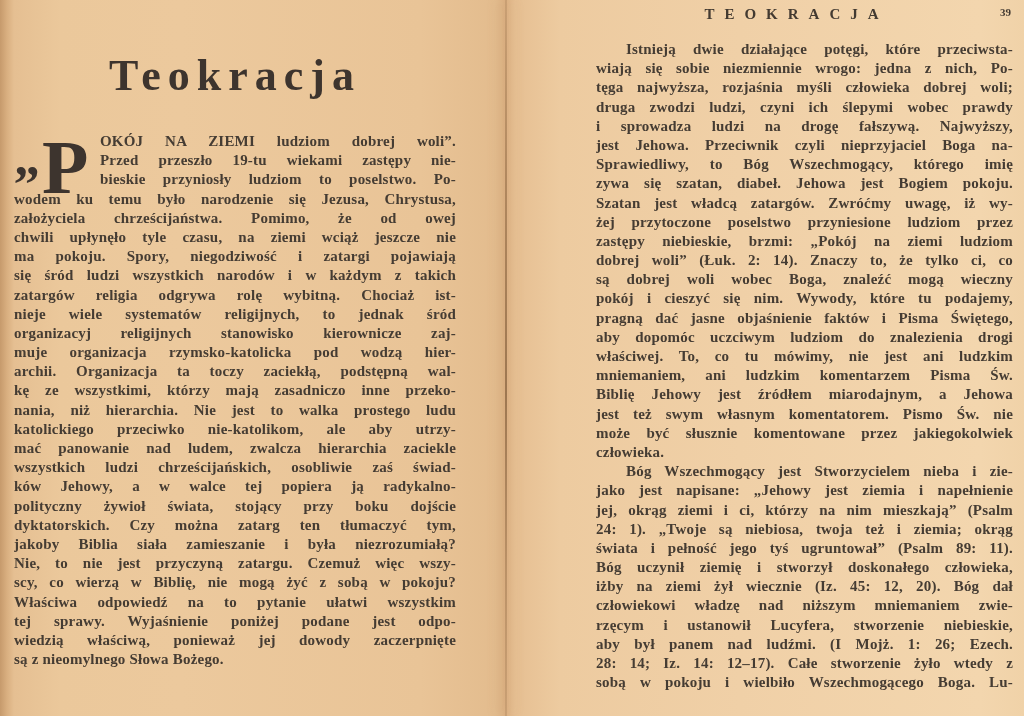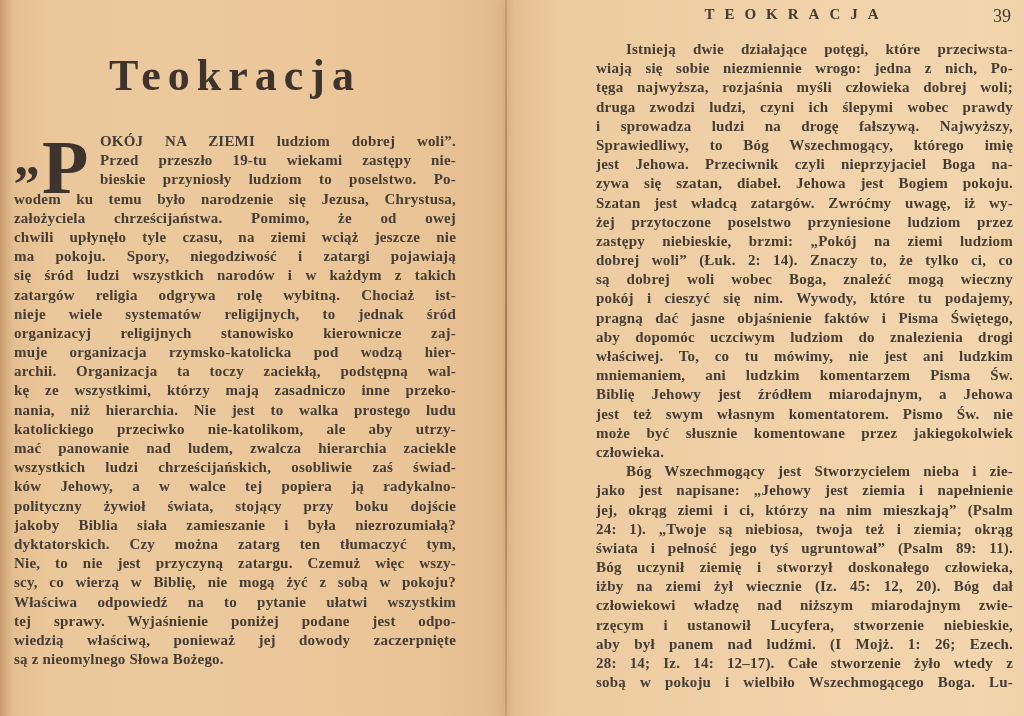--- a/index.html
+++ b/index.html
@@ -27,21 +27,21 @@
 
   .title{
     position:absolute;top:52px;left:0;right:0;margin:0;
     text-align:center;font-size:44px;line-height:1.1;
     letter-spacing:7px;font-weight:700;color:#3d342e;
   }
 
   .para-first{position:absolute;top:132px;left:0;right:0;}
   .rheader{position:absolute;top:6px;left:0;right:0;height:22px;}
   .rtitle{display:block;text-align:center;font-size:15px;letter-spacing:10px;font-weight:700;color:#433a31;}
-  .pnum{position:absolute;right:2px;top:0;font-size:18px;font-weight:400;color:#433a31;}
+  .pnum{position:absolute;right:2px;top:0;font-size:11px;font-weight:700;color:#433a31;}
   .rbody{position:absolute;top:40px;left:16px;right:0;}
 
   .tline{
     height:19.2px;line-height:19.2px;font-size:15px;
     letter-spacing:0.2px;overflow:hidden;
     text-align:justify;text-align-last:justify;
   }
   .flush-last .tline:last-child{text-align-last:left;}
   .para-indent .tline:first-child{text-indent:30px;}
 
@@ -85,22 +85,22 @@
         <div class="tline">organizacyj religijnych stanowisko kierownicze zaj-</div>
         <div class="tline">muje organizacja rzymsko-katolicka pod wodzą hier-</div>
         <div class="tline">archii. Organizacja ta toczy zaciekłą, podstępną wal-</div>
         <div class="tline">kę ze wszystkimi, którzy mają zasadniczo inne przeko-</div>
         <div class="tline">nania, niż hierarchia. Nie jest to walka prostego ludu</div>
         <div class="tline">katolickiego przeciwko nie-katolikom, ale aby utrzy-</div>
         <div class="tline">mać panowanie nad ludem, zwalcza hierarchia zaciekle</div>
         <div class="tline">wszystkich ludzi chrześcijańskich, osobliwie zaś świad-</div>
         <div class="tline">ków Jehowy, a w walce tej popiera ją radykalno-</div>
         <div class="tline">polityczny żywioł świata, stojący przy boku dojście</div>
+        <div class="tline">dyktatorskich. Czy można zatarg ten tłumaczyć tym,</div>
         <div class="tline">jakoby Biblia siała zamieszanie i była niezrozumiałą?</div>
-        <div class="tline">dyktatorskich. Czy można zatarg ten tłumaczyć tym,</div>
         <div class="tline">Nie, to nie jest przyczyną zatargu. Czemuż więc wszy-</div>
         <div class="tline">scy, co wierzą w Biblię, nie mogą żyć z sobą w pokoju?</div>
         <div class="tline">Właściwa odpowiedź na to pytanie ułatwi wszystkim</div>
         <div class="tline">tej sprawy. Wyjaśnienie poniżej podane jest odpo-</div>
         <div class="tline">wiedzią właściwą, ponieważ jej dowody zaczerpnięte</div>
         <div class="tline">są z nieomylnego Słowa Bożego.</div>
       </div>
   </div>
 </div>
 
@@ -109,22 +109,22 @@
     <span class="rtitle">TEOKRACJA</span>
     <span class="pnum">39</span>
   </div>
   <div class="rbody">
     <div class="lines para-indent flush-last">
         <div class="tline">Istnieją dwie działające potęgi, które przeciwsta-</div>
         <div class="tline">wiają się sobie niezmiennie wrogo: jedna z nich, Po-</div>
         <div class="tline">tęga najwyższa, rozjaśnia myśli człowieka dobrej woli;</div>
         <div class="tline">druga zwodzi ludzi, czyni ich ślepymi wobec prawdy</div>
         <div class="tline">i sprowadza ludzi na drogę fałszywą. Najwyższy,</div>
+        <div class="tline">jest Jehowa. Przeciwnik czyli nieprzyjaciel Boga na-</div>
         <div class="tline">Sprawiedliwy, to Bóg Wszechmogący, którego imię</div>
-        <div class="tline">jest Jehowa. Przeciwnik czyli nieprzyjaciel Boga na-</div>
         <div class="tline">zywa się szatan, diabeł. Jehowa jest Bogiem pokoju.</div>
         <div class="tline">Szatan jest władcą zatargów. Zwróćmy uwagę, iż wy-</div>
         <div class="tline">żej przytoczone poselstwo przyniesione ludziom przez</div>
         <div class="tline">zastępy niebieskie, brzmi: „Pokój na ziemi ludziom</div>
         <div class="tline">dobrej woli” (Łuk. 2: 14). Znaczy to, że tylko ci, co</div>
         <div class="tline">są dobrej woli wobec Boga, znaleźć mogą wieczny</div>
         <div class="tline">pokój i cieszyć się nim. Wywody, które tu podajemy,</div>
         <div class="tline">pragną dać jasne objaśnienie faktów i Pisma Świętego,</div>
         <div class="tline">aby dopomóc uczciwym ludziom do znalezienia drogi</div>
         <div class="tline">właściwej. To, co tu mówimy, nie jest ani ludzkim</div>
@@ -135,20 +135,20 @@
         <div class="tline">człowieka.</div>
       </div>
     <div class="lines para-indent">
         <div class="tline">Bóg Wszechmogący jest Stworzycielem nieba i zie-</div>
         <div class="tline">jako jest napisane: „Jehowy jest ziemia i napełnienie</div>
         <div class="tline">jej, okrąg ziemi i ci, którzy na nim mieszkają” (Psalm</div>
         <div class="tline">24: 1). „Twoje są niebiosa, twoja też i ziemia; okrąg</div>
         <div class="tline">świata i pełność jego tyś ugruntował” (Psalm 89: 11).</div>
         <div class="tline">Bóg uczynił ziemię i stworzył doskonałego człowieka,</div>
         <div class="tline">iżby na ziemi żył wiecznie (Iz. 45: 12, 20). Bóg dał</div>
-        <div class="tline">człowiekowi władzę nad niższym miarodajnym zwie-</div>
+        <div class="tline">człowiekowi władzę nad niższym mniemaniem zwie-</div>
         <div class="tline">rzęcym i ustanowił Lucyfera, stworzenie niebieskie,</div>
         <div class="tline">aby był panem nad ludźmi. (I Mojż. 1: 26; Ezech.</div>
         <div class="tline">28: 14; Iz. 14: 12–17). Całe stworzenie żyło wtedy z</div>
         <div class="tline">sobą w pokoju i wielbiło Wszechmogącego Boga. Lu-</div>
       </div>
   </div>
 </div>
 
 </body></html>

